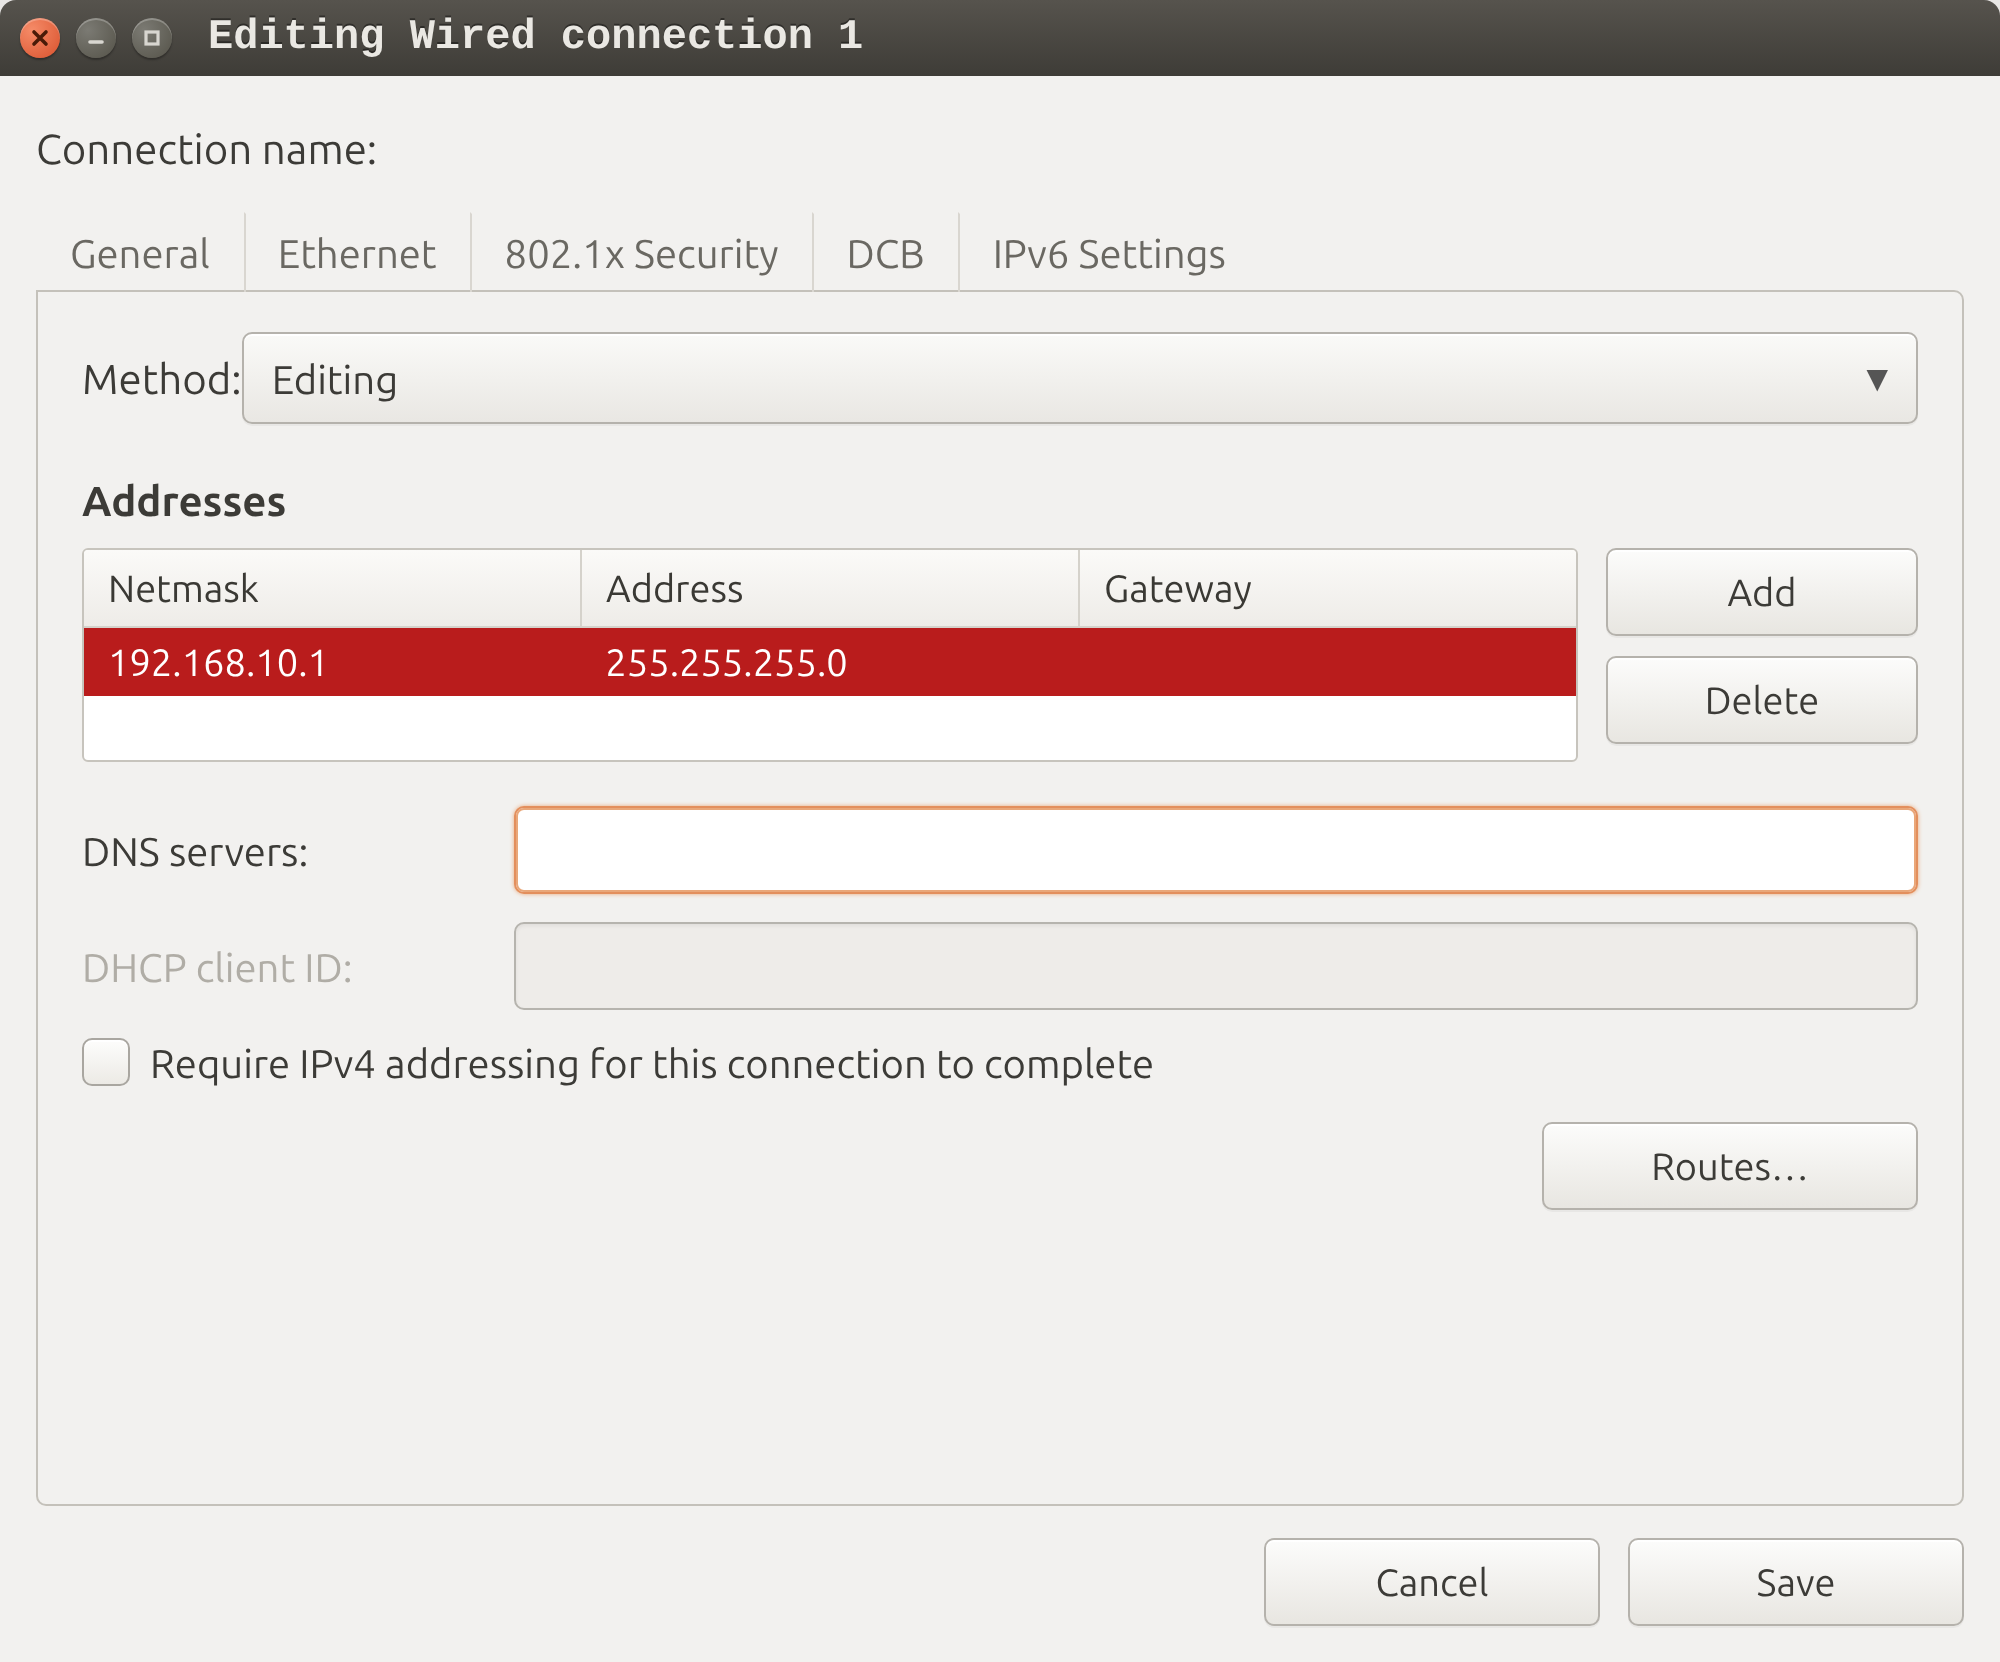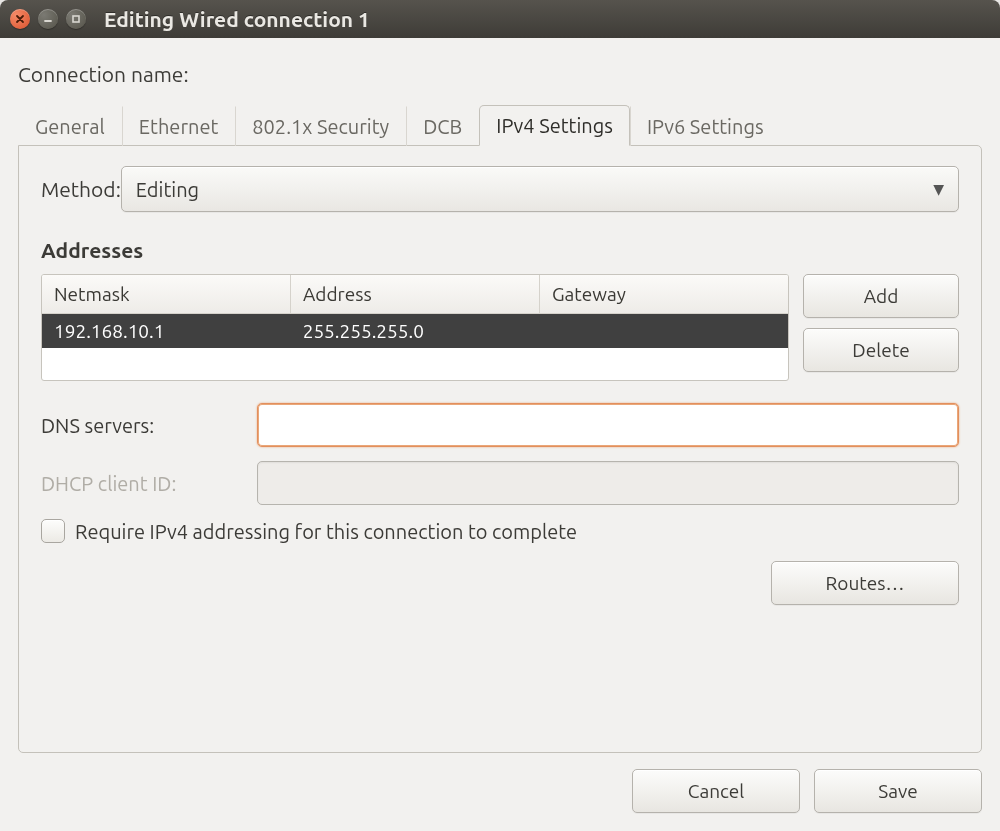--- a/index.html
+++ b/index.html
@@ -27,20 +27,21 @@
     width:20px;height:20px;border-radius:50%;
     display:flex;align-items:center;justify-content:center;
     box-shadow:inset 0 1px 0 rgba(255,255,255,.25),0 1px 1px rgba(0,0,0,.3);
   }
   .win-close{background:radial-gradient(circle at 30% 30%,#f58b68,#d9522d);}
   .win-min,.win-max{background:radial-gradient(circle at 30% 30%,#7b7a73,#555349);}
   .win-btn svg{width:10px;height:10px;}
   .title-text{
     color:#eae8e3;font-weight:bold;font-size:21px;margin-left:10px;
     text-shadow:0 -1px 0 rgba(0,0,0,.4);
+    font-family:Liberation Mono, monospace;
   }
 
   
   .dialog{
     background:#f2f1ef;
     padding:16px 18px 18px 18px;
     height:calc(831px - 38px);
     box-sizing:border-box;
     display:flex;flex-direction:column;
   }
@@ -112,21 +113,21 @@
   .section-label{font-weight:bold;font-size:21px;margin:4px 0 12px 0;display:block;}
   .addr-block{display:flex;column-gap:14px;}
   .addr-table{
     flex:1;border:1px solid #c7c4bd;border-radius:3px;background:#fff;
     overflow:hidden;
   }
   .addr-head{display:flex;background:linear-gradient(#fbfaf8,#eeece8);border-bottom:1px solid #d5d2cb;}
   .addr-head div{flex:1;padding:8px 12px;font-size:19px;color:#3a3934;border-right:1px solid #d5d2cb;}
   .addr-head div:last-child{border-right:none;}
   .addr-row{display:flex;}
-  .addr-row.sel{background:#404040;color:#fff;}
+  .addr-row.sel{background:#b91c1c;color:#fff;}
   .addr-row div{flex:1;padding:6px 12px;font-size:19px;border-right:1px solid transparent;}
   .addr-row.blank div{height:20px;}
   .addr-btns{display:flex;flex-direction:column;row-gap:10px;}
 
   .btn{
     min-width:118px;height:42px;
     border:1px solid #b5b2ac;border-radius:5px;
     background:linear-gradient(to bottom,#fcfcfb,#e8e6e1);
     font-size:19px;color:#3c3b37;
     display:flex;align-items:center;justify-content:center;
@@ -177,21 +178,20 @@
 
   <div class="name-row">
     <span class="lbl">Connection name:</span>
   </div>
 
   <div class="tabs">
     <div class="tab">General</div>
     <div class="tab">Ethernet</div>
     <div class="tab">802.1x Security</div>
     <div class="tab">DCB</div>
-    <div class="tab active">IPv4 Settings</div>
     <div class="tab">IPv6 Settings</div>
   </div>
 
   <div class="tab-pane">
 
     <div class="method-row">
       <span class="lbl">Method:</span>
       <div class="combo">
         <span>Editing</span>
         <span class="combo-caret">▼</span>

